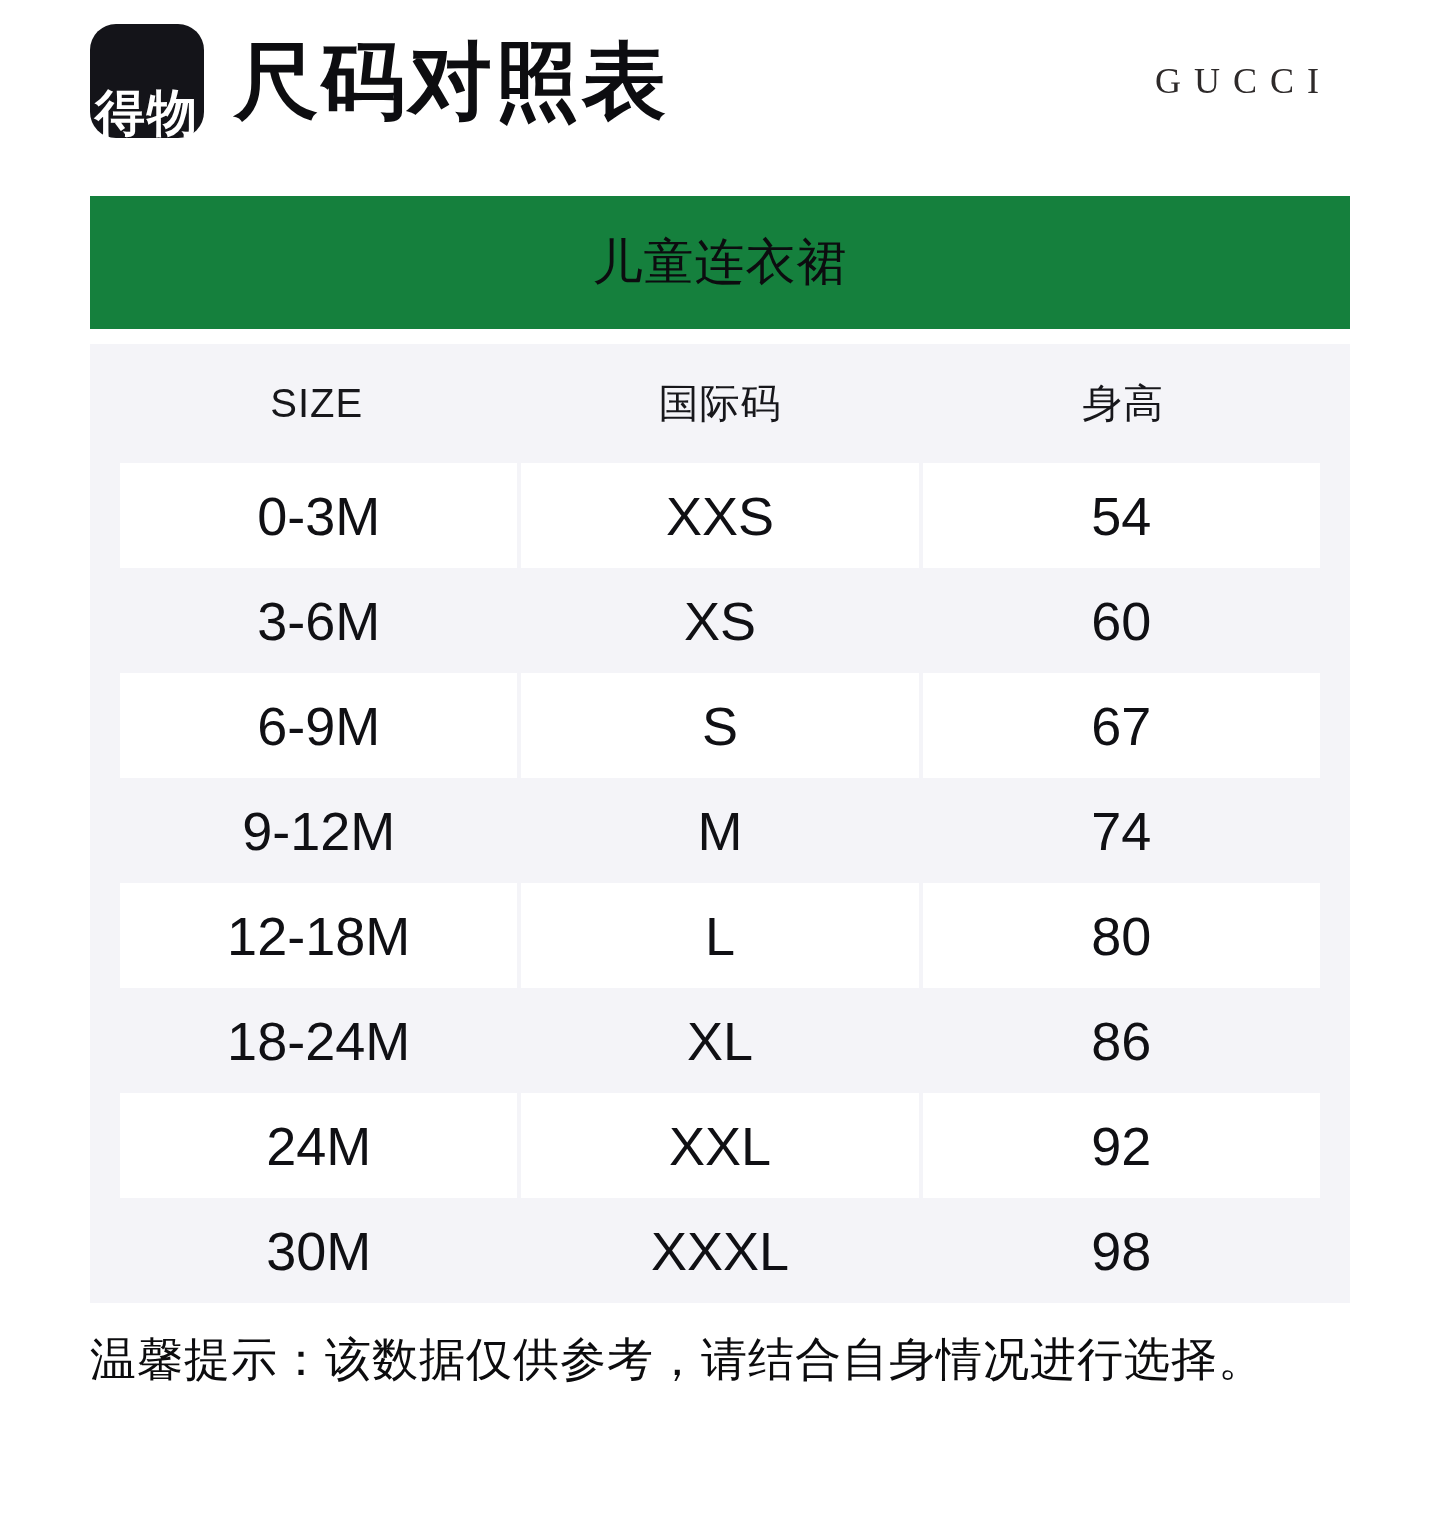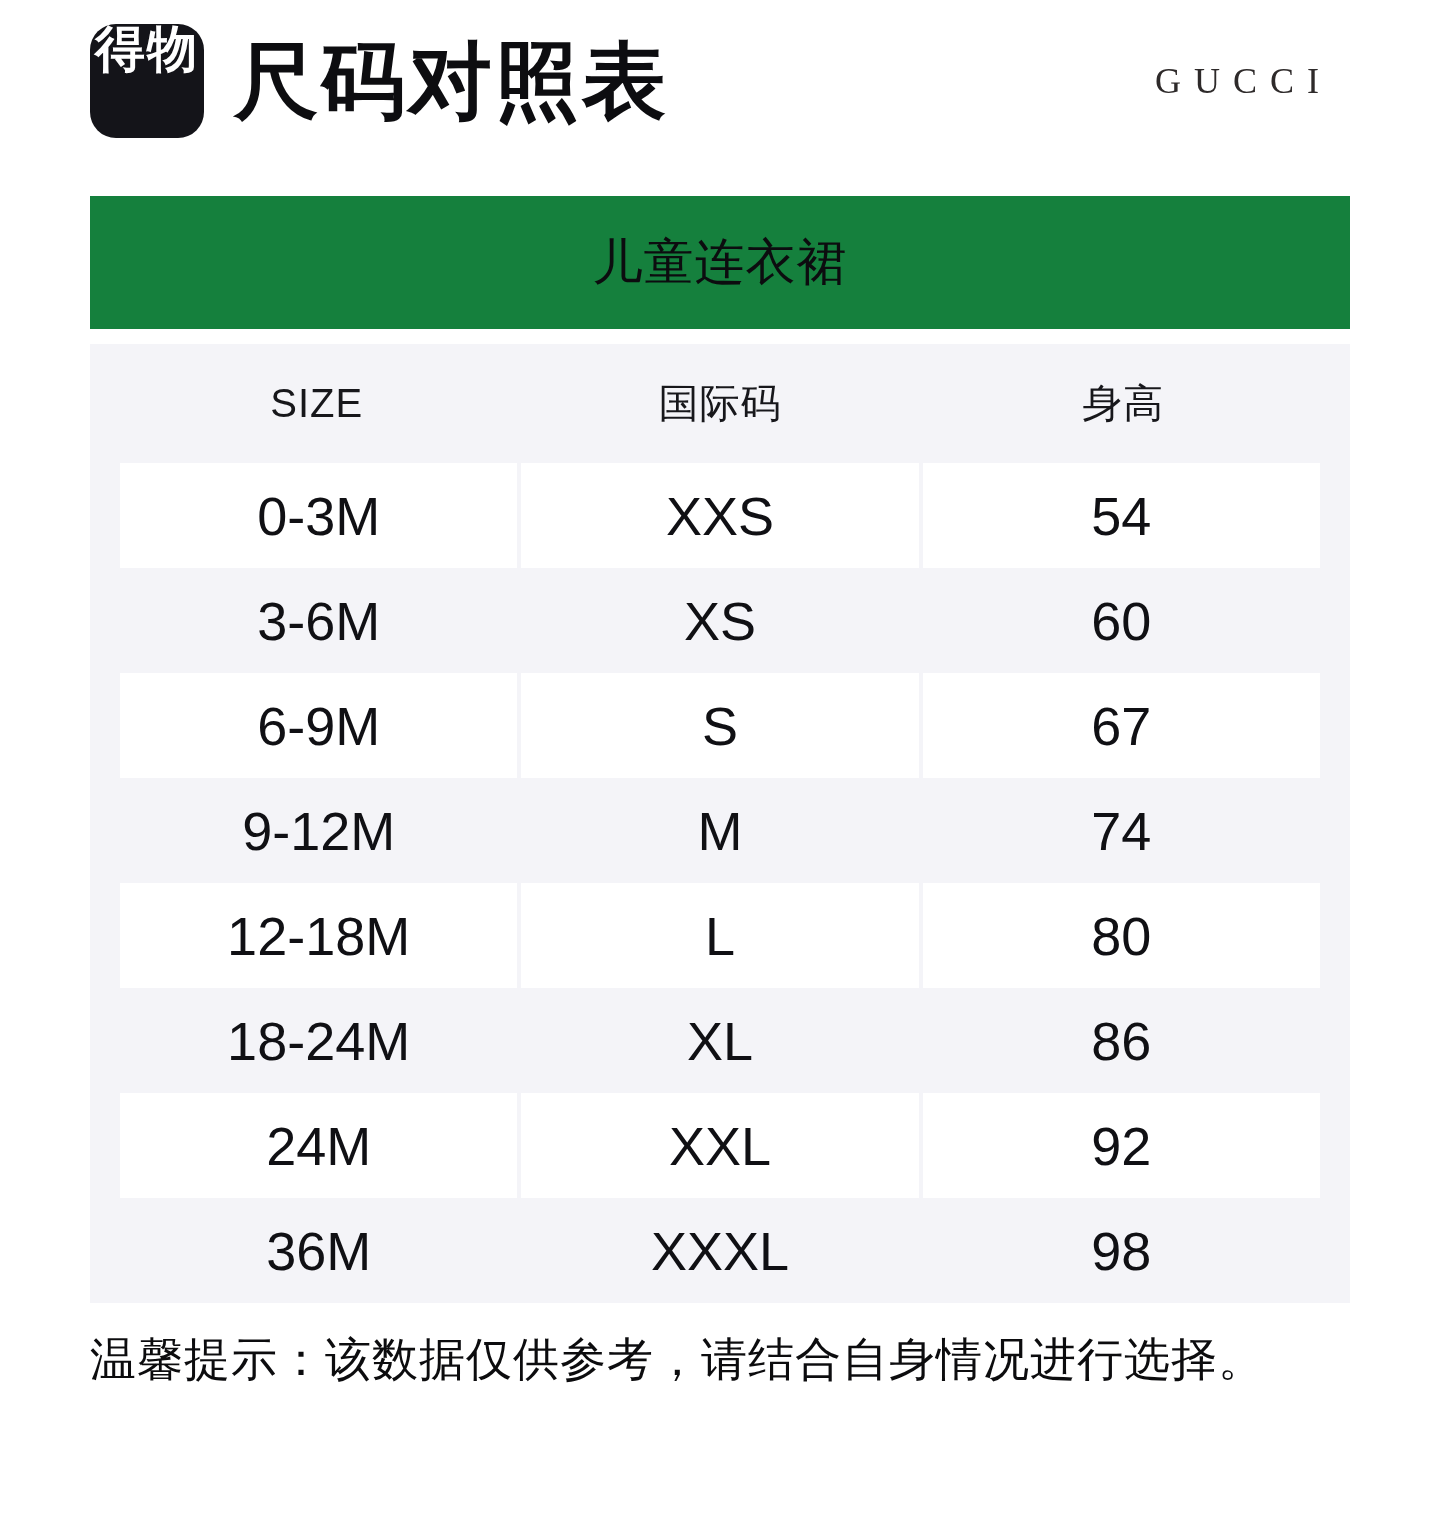--- a/index.html
+++ b/index.html
@@ -19,21 +19,21 @@
     align-items: center;
     padding: 23px 90px 0 90px;
     height: 115px;
   }
   .logo {
     width: 114px;
     height: 114px;
     background: #141419;
     border-radius: 26px;
     display: flex;
-    align-items: flex-start;
+    align-items: flex-end;
     justify-content: center;
     flex: 0 0 auto;
   }
   .logo span {
     color: #ffffff;
     font-size: 50px;
     font-weight: 700;
     letter-spacing: 2px;
     line-height: 1;
   }
@@ -182,21 +182,21 @@
     <div class="cell">86</div>
   </div>
 
   <div class="trow white">
     <div class="cell">24M</div>
     <div class="cell">XXL</div>
     <div class="cell">92</div>
   </div>
 
   <div class="trow">
-    <div class="cell">36M</div>
+    <div class="cell">30M</div>
     <div class="cell">XXXL</div>
     <div class="cell">98</div>
   </div>
 
 </div>
 
 <div class="tip">
   <span class="tip-label">温馨提示：</span><span class="tip-text">该数据仅供参考，请结合自身情况进行选择。</span>
 </div>
 

